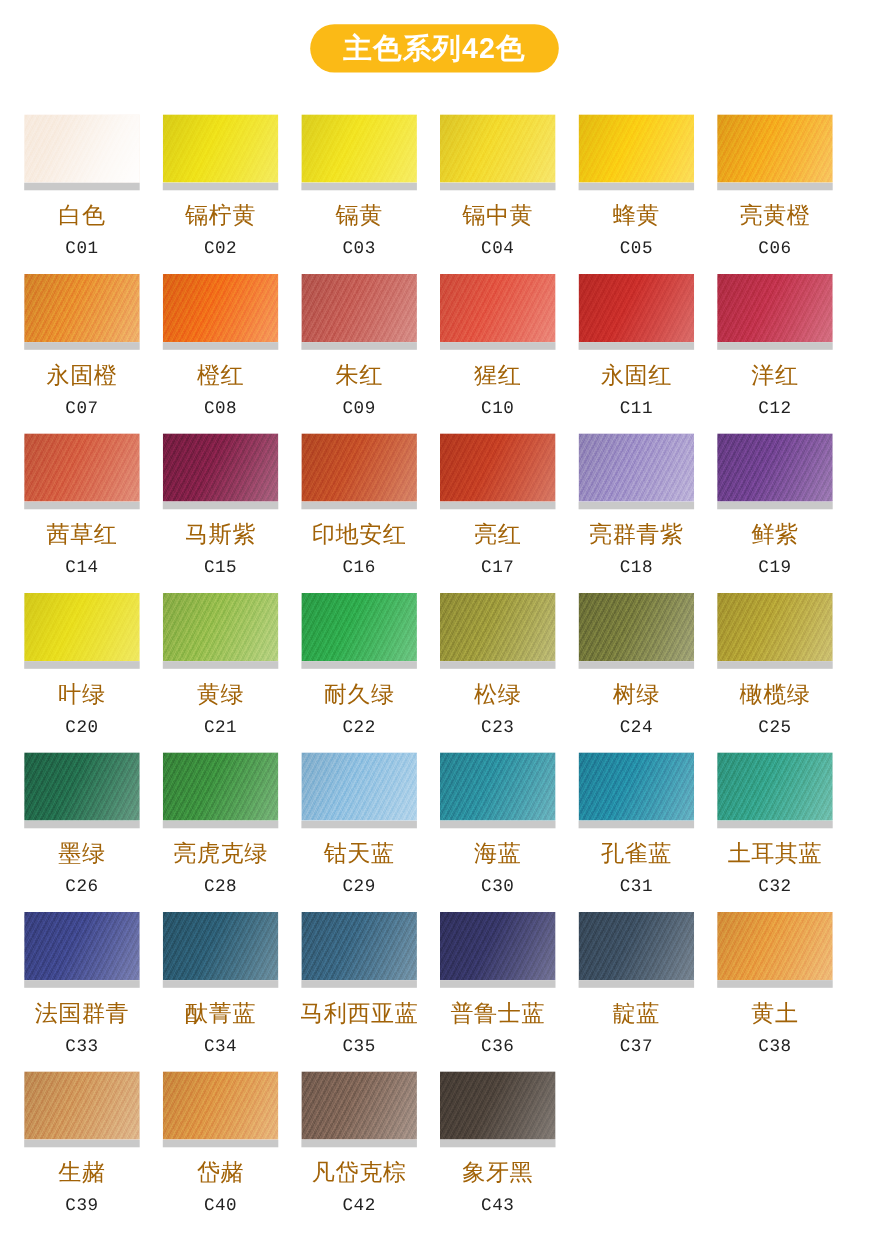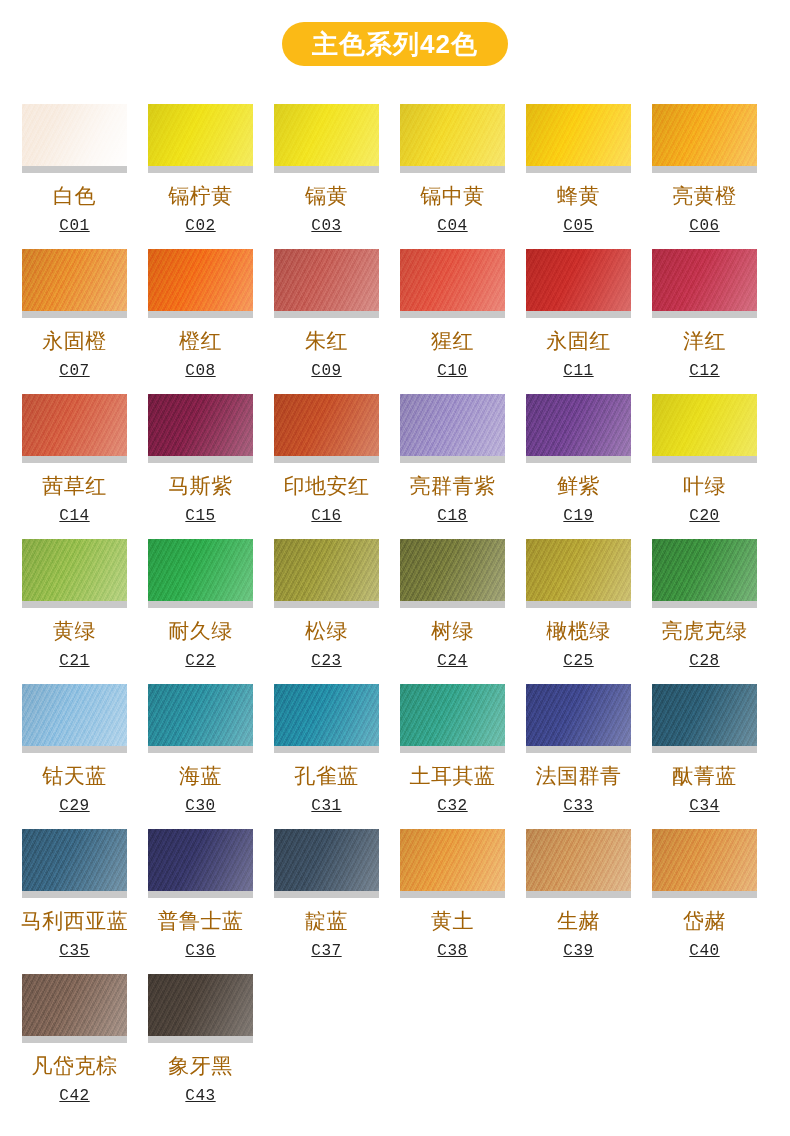--- a/index.html
+++ b/index.html
@@ -133,21 +133,20 @@
     letter-spacing: 0.5px;
   }
 
   .swatch-code {
     margin-top: 11px;
     font-size: 16px;
     line-height: 1;
     color: #222222;
     font-family: "Liberation Mono", "DejaVu Sans Mono", monospace;
     letter-spacing: 0.5px;
-    text-decoration: underline;
   }
 </style>
 </head>
 <body>
 
 <div class="header-wrap">
   <div class="title-pill">主色系列42色</div>
 </div>
 
 <div class="swatch-grid">
@@ -296,20 +295,30 @@
         <div class="chip-paint" style="background: rgb(195, 76, 38);"></div>
         <div class="chip-texture"></div>
         <div class="chip-sheen"></div>
       </div>
       <div class="chip-shadow"></div>
       <div class="swatch-name">印地安红</div>
       <div class="swatch-code">C16</div>
     </div>
     <div class="swatch-cell">
       <div class="chip">
+        <div class="chip-paint" style="background: rgb(195, 60, 34);"></div>
+        <div class="chip-texture"></div>
+        <div class="chip-sheen"></div>
+      </div>
+      <div class="chip-shadow"></div>
+      <div class="swatch-name">亮红</div>
+      <div class="swatch-code">C17</div>
+    </div>
+    <div class="swatch-cell">
+      <div class="chip">
         <div class="chip-paint" style="background: rgb(155, 140, 198);"></div>
         <div class="chip-texture"></div>
         <div class="chip-sheen"></div>
       </div>
       <div class="chip-shadow"></div>
       <div class="swatch-name">亮群青紫</div>
       <div class="swatch-code">C18</div>
     </div>
     <div class="swatch-cell">
       <div class="chip">
@@ -376,20 +385,30 @@
         <div class="chip-paint" style="background: rgb(178, 160, 51);"></div>
         <div class="chip-texture"></div>
         <div class="chip-sheen"></div>
       </div>
       <div class="chip-shadow"></div>
       <div class="swatch-name">橄榄绿</div>
       <div class="swatch-code">C25</div>
     </div>
     <div class="swatch-cell">
       <div class="chip">
+        <div class="chip-paint" style="background: rgb(34, 105, 74);"></div>
+        <div class="chip-texture"></div>
+        <div class="chip-sheen"></div>
+      </div>
+      <div class="chip-shadow"></div>
+      <div class="swatch-name">墨绿</div>
+      <div class="swatch-code">C26</div>
+    </div>
+    <div class="swatch-cell">
+      <div class="chip">
         <div class="chip-paint" style="background: rgb(58, 140, 60);"></div>
         <div class="chip-texture"></div>
         <div class="chip-sheen"></div>
       </div>
       <div class="chip-shadow"></div>
       <div class="swatch-name">亮虎克绿</div>
       <div class="swatch-code">C28</div>
     </div>
     <div class="swatch-cell">
       <div class="chip">

